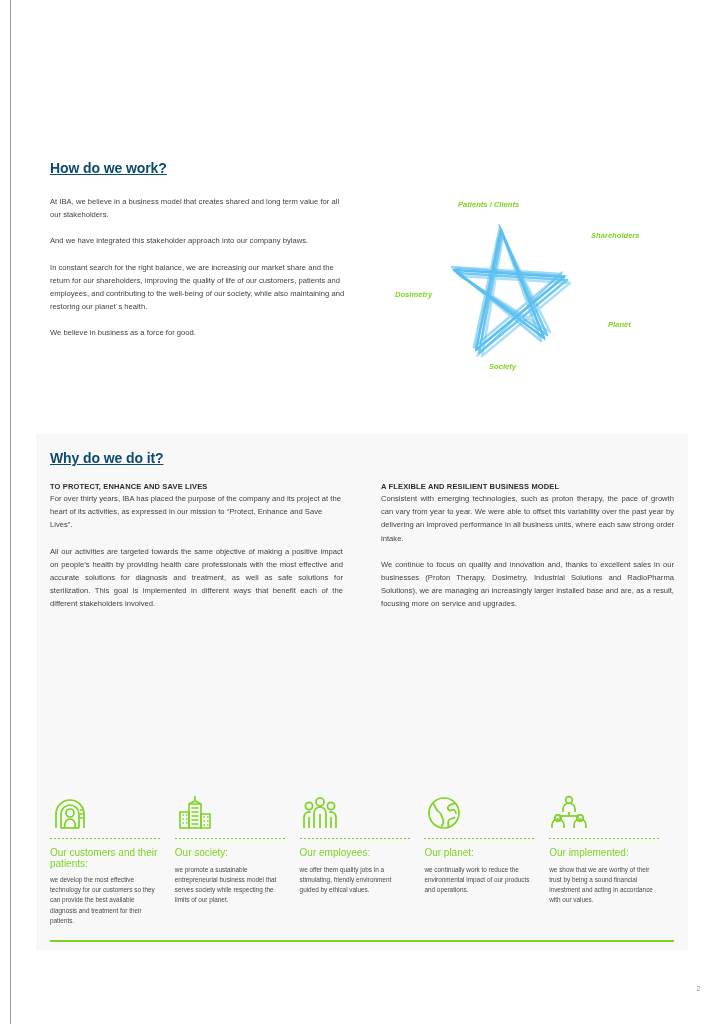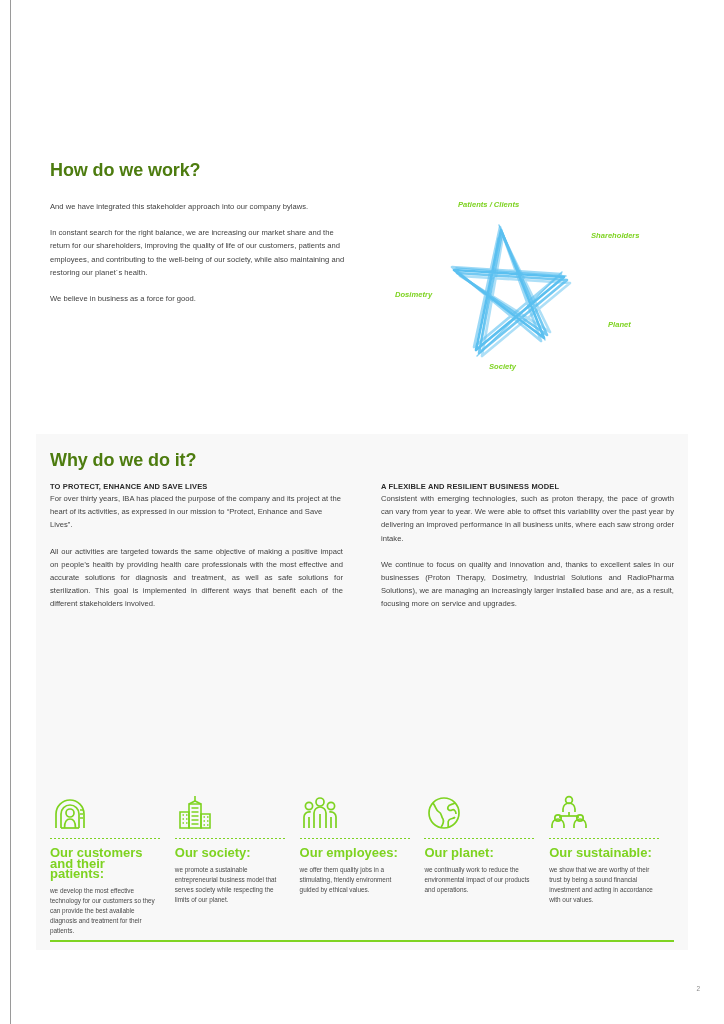--- a/index.html
+++ b/index.html
@@ -32,24 +32,25 @@
   
   .section-work {
     position: absolute;
     left: 36px;
     top: 160px;
     width: 652px;
     height: 262px;
   }
 
   .h-green {
-    color: #4d7c0f;
-    font-size: 18px;
+    color: #0c4a6e;
+    font-size: 14px;
     font-weight: bold;
     letter-spacing: -0.1px;
+    text-decoration: underline;
   }
 
   .work-left {
     position: absolute;
     left: 14px;
     top: 0;
     width: 300px;
   }
 
   .work-left .h-green { margin-bottom: 19px; }
@@ -137,22 +138,22 @@
   .dots {
     height: 1px;
     margin: 4px 0 9px 0;
     background-image: linear-gradient(to right, #7ED321 0 2px, transparent 2px 4px);
     background-size: 4px 1px;
     background-repeat: repeat-x;
   }
 
   .card-title {
     color: #7ED321;
-    font-size: 13px;
-    font-weight: bold;
+    font-size: 10px;
+    font-weight: normal;
     line-height: 10.5px;
     margin-bottom: 6px;
   }
 
   .card-text {
     color: #4a4a4a;
     font-size: 6.4px;
     line-height: 10.2px;
   }
 
@@ -177,20 +178,21 @@
 <body>
 
 <div class="page">
 
   <div class="left-rule"></div>
 
   <div class="section-work">
 
     <div class="work-left">
       <div class="h-green">How do we work?</div>
+      <div class="body-p">At IBA, we believe in a business model that creates shared and long term value for all our stakeholders.</div>
       <div class="body-p">And we have integrated this stakeholder approach into our company bylaws.</div>
       <div class="body-p">In constant search for the right balance, we are increasing our market share and the return for our shareholders, improving the quality of life of our customers, patients and employees, and contributing to the well-being of our society, while also maintaining and restoring our planet´s health.</div>
       <div class="body-p">We believe in business as a force for good.</div>
     </div>
 
     <div class="star-wrap">
       <svg class="star-svg" width="170" height="160" viewBox="0 0 170 160">
         <g fill="none" stroke="#5BC0F0" stroke-width="2.6" stroke-linecap="round" stroke-linejoin="round">
           <path d="M55 10 L98 118 L8 50 L118 57 L30 130 Z"></path>
           <path d="M56 13 L101 115 L11 53 L121 60 L33 133 Z" opacity="0.85"></path>
@@ -308,21 +310,21 @@
             <path d="M20 18 V22"></path>
             <path d="M11 22 H29"></path>
             <path d="M11 22 V24 M29 22 V24"></path>
             <circle cx="9" cy="24" r="3.2"></circle>
             <circle cx="31" cy="24" r="3.2"></circle>
             <path d="M3 34 V31 a6 6 0 0 1 12 0 V34"></path>
             <path d="M25 34 V31 a6 6 0 0 1 12 0 V34"></path>
           </svg>
         </div>
         <div class="dots"></div>
-        <div class="card-title">Our sustainable:</div>
+        <div class="card-title">Our implemented:</div>
         <div class="card-text">we show that we are worthy of their trust by being a sound financial investment and acting in accordance with our values.</div>
       </div>
 
     </div>
 
     <div class="panel-rule"></div>
   </div>
 
   <div class="page-num">2</div>
 

